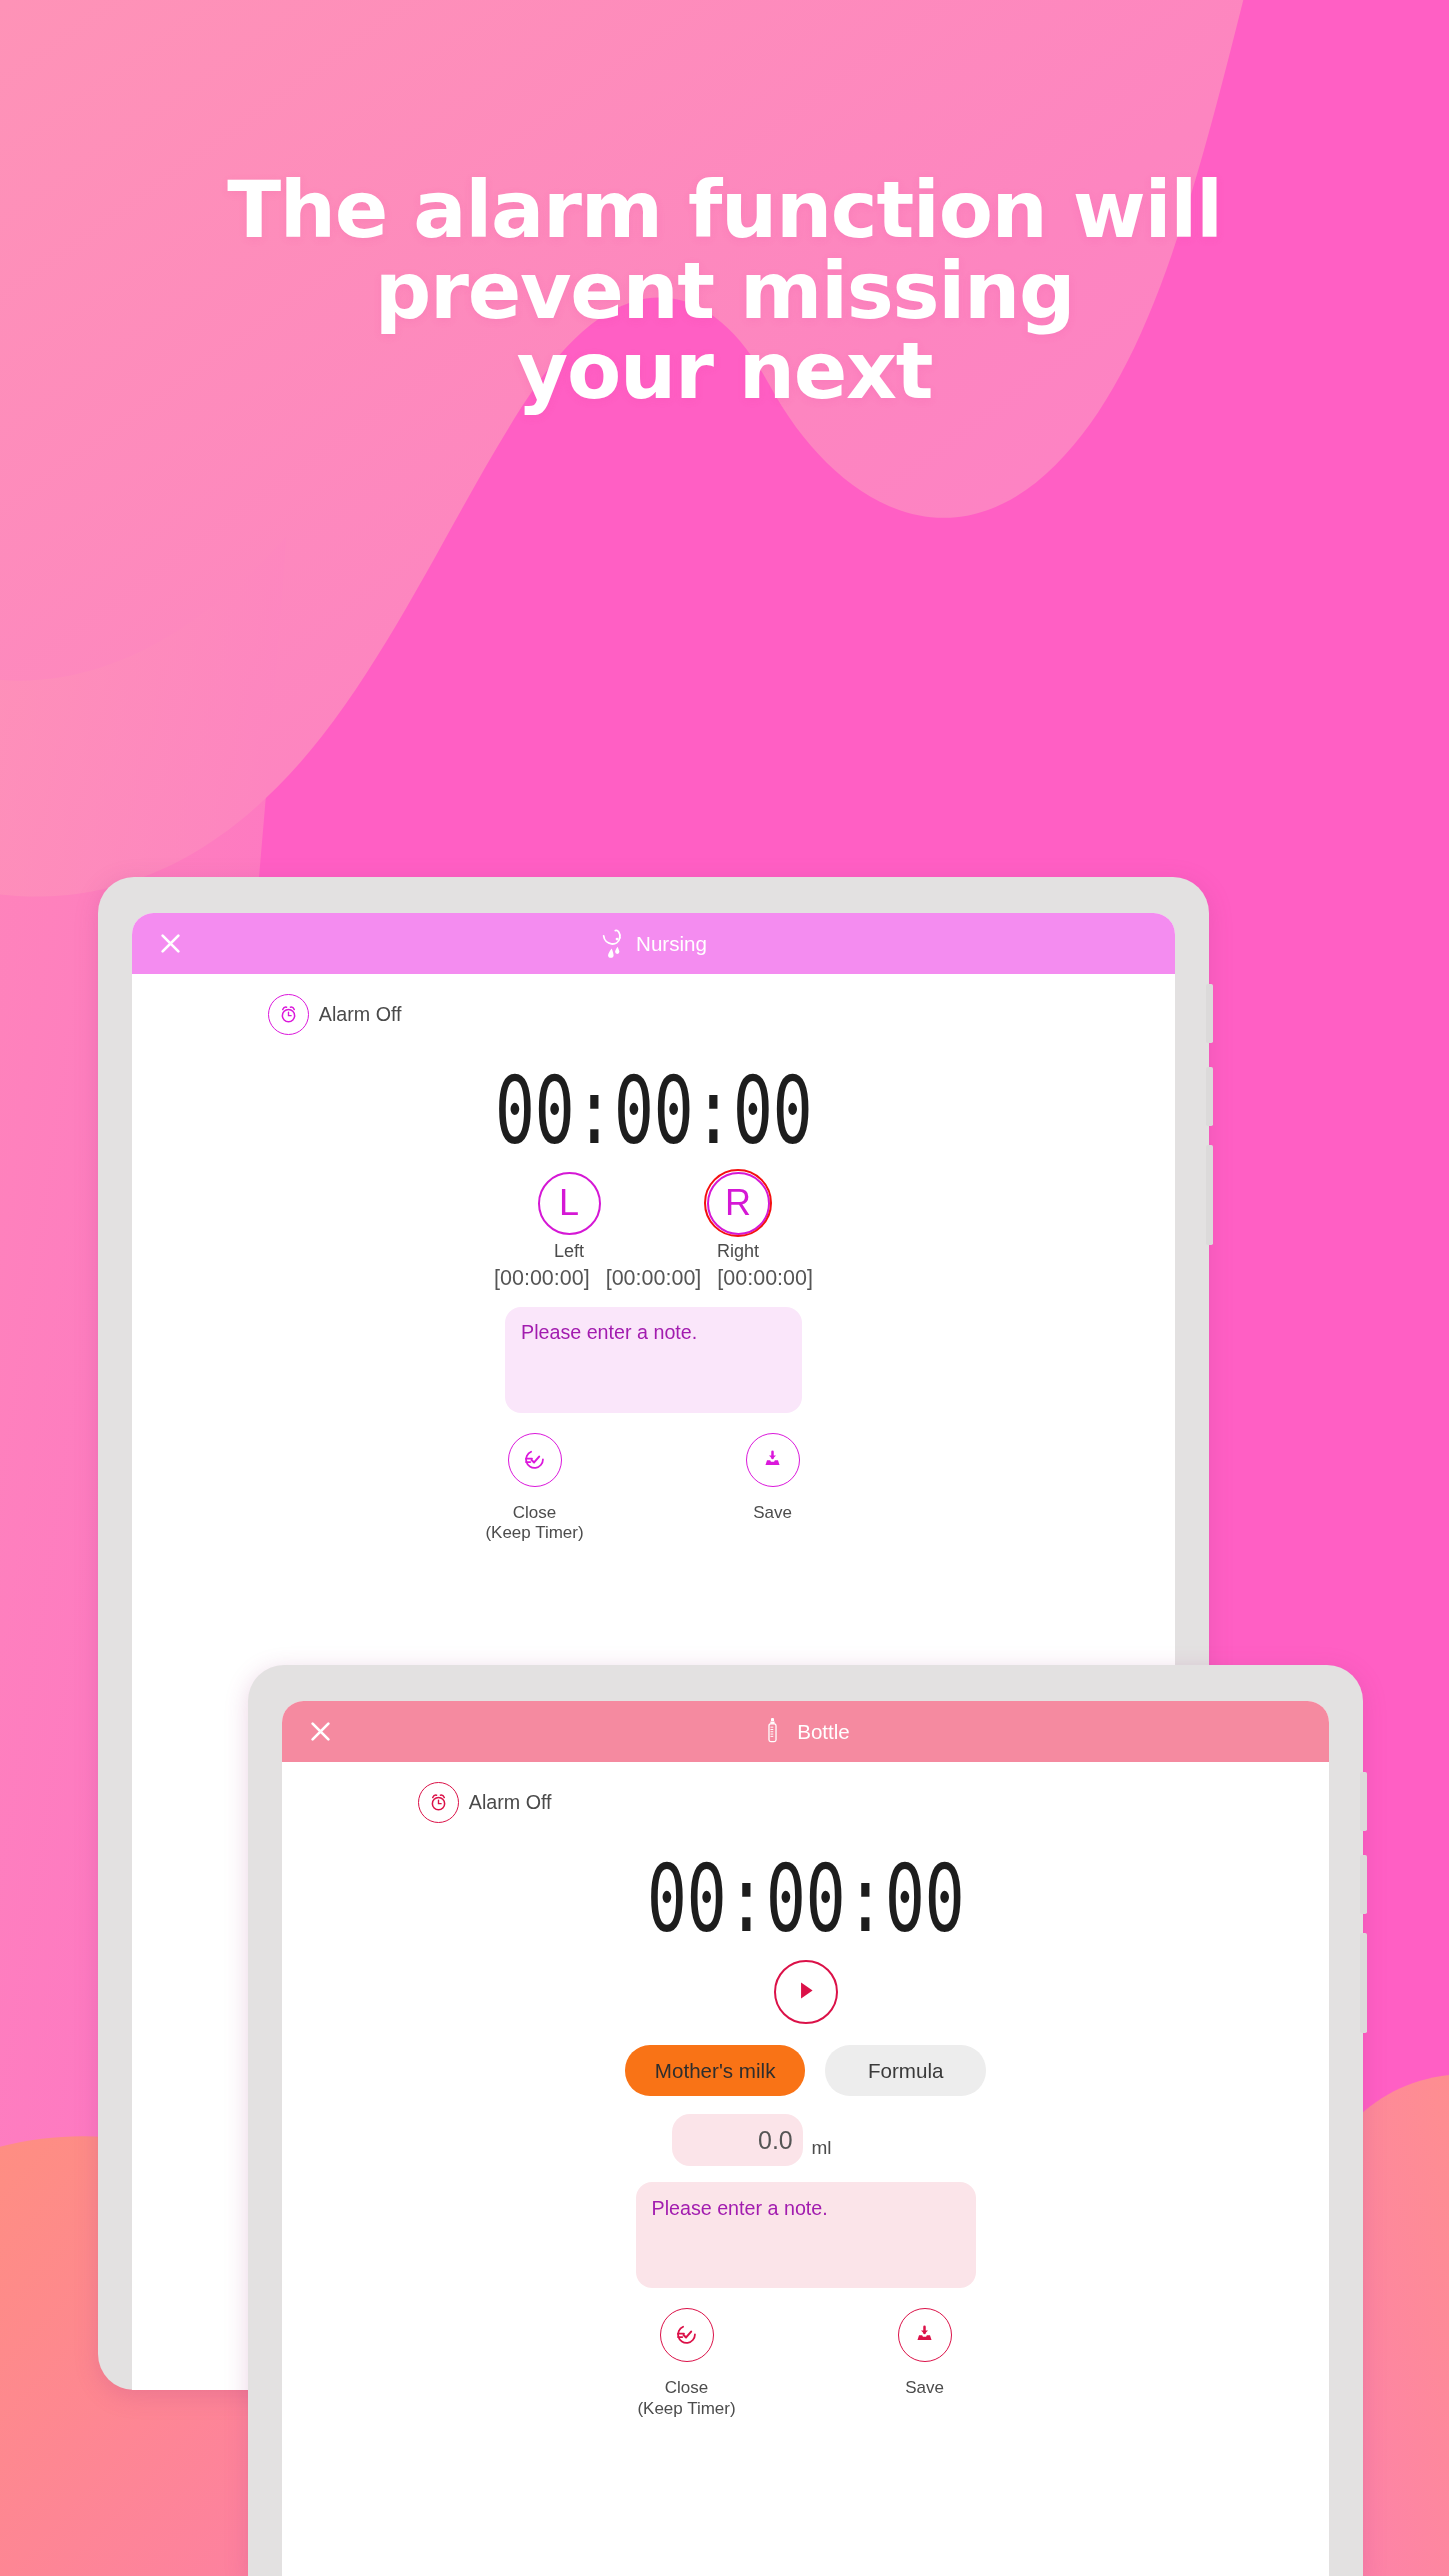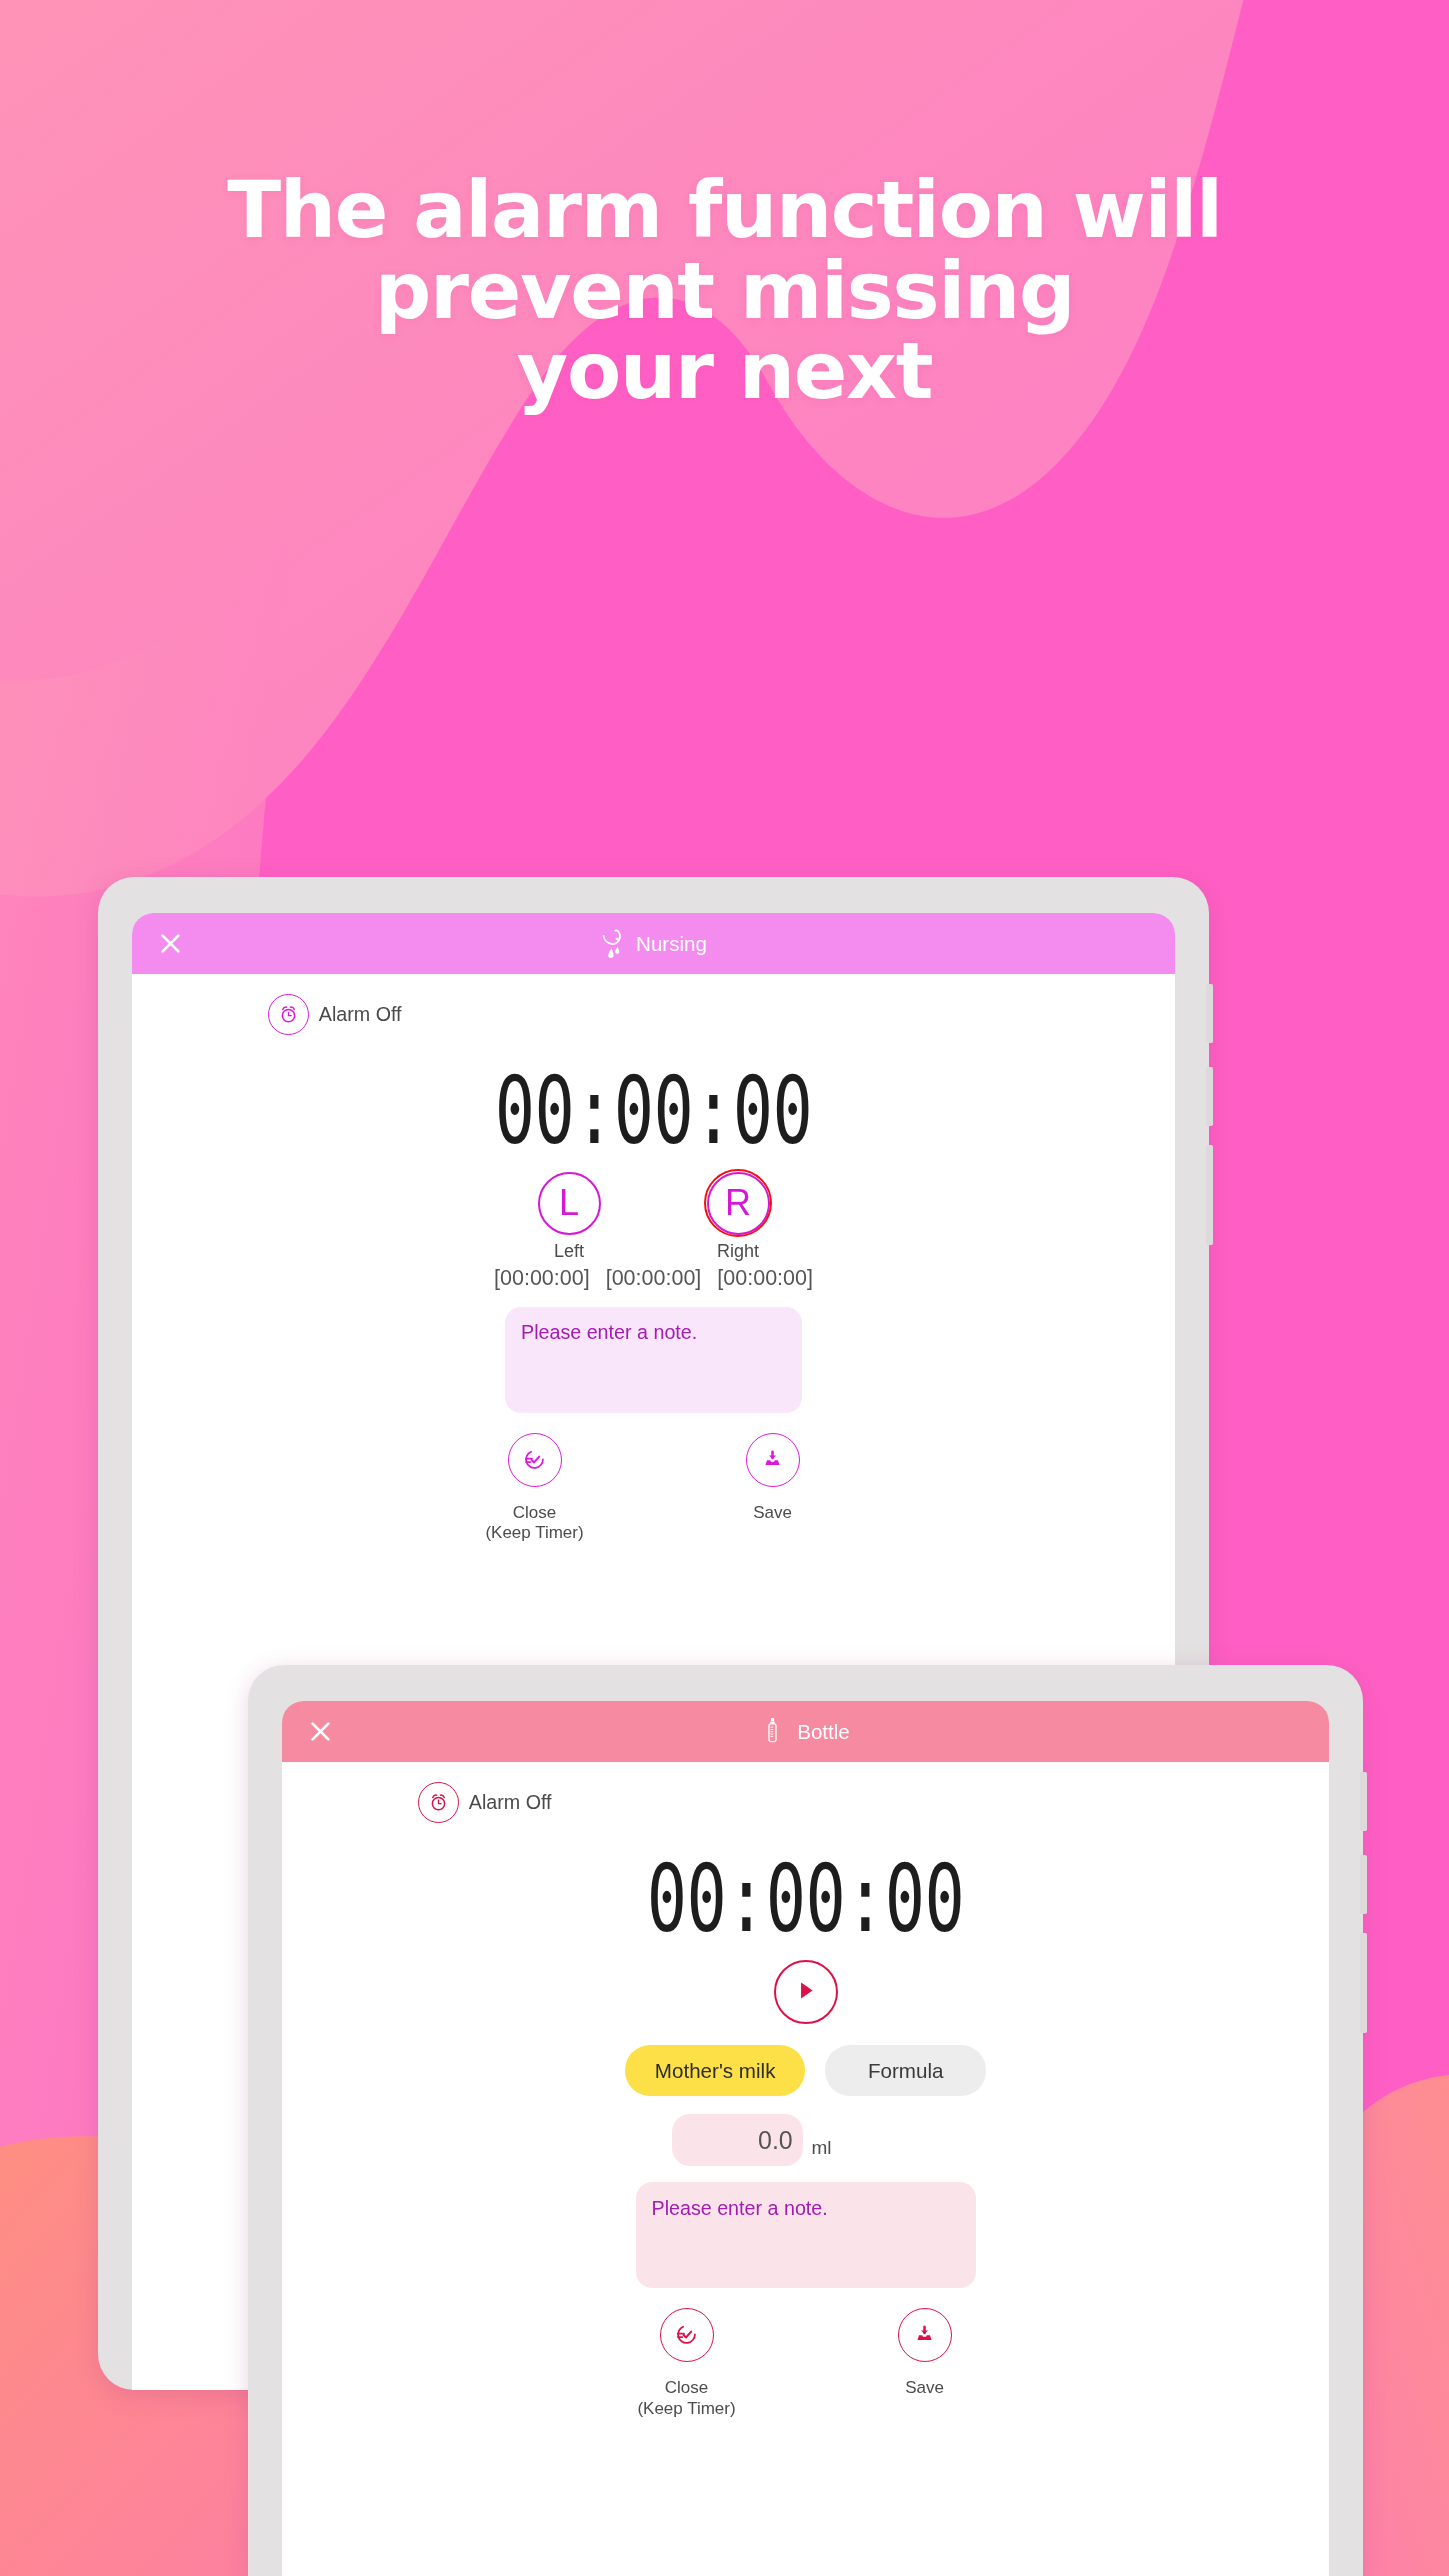--- a/index.html
+++ b/index.html
@@ -209,21 +209,21 @@
   }
   .chip{
     border-radius:25px;
     padding:13.4px 30px;
     font-size:20.6px;
     font-family:"Liberation Sans", sans-serif;
     cursor:pointer;
     min-width:161px;
     text-align:center;
   }
-  .chip.on { background:#fde047; color:#2E2E2E; }
+  .chip.on { background:#f97316; color:#2E2E2E; }
   .chip.off{ background:#EDEDED; color:#3A3A3A; }
 
   .ml-row{
     display:flex; justify-content:center; align-items:flex-end;
     gap:8px; margin-top:18px;
     padding-right:107px;
   }
   .ml-field{
     background:#FBE4E9;
     border-radius:18px;

